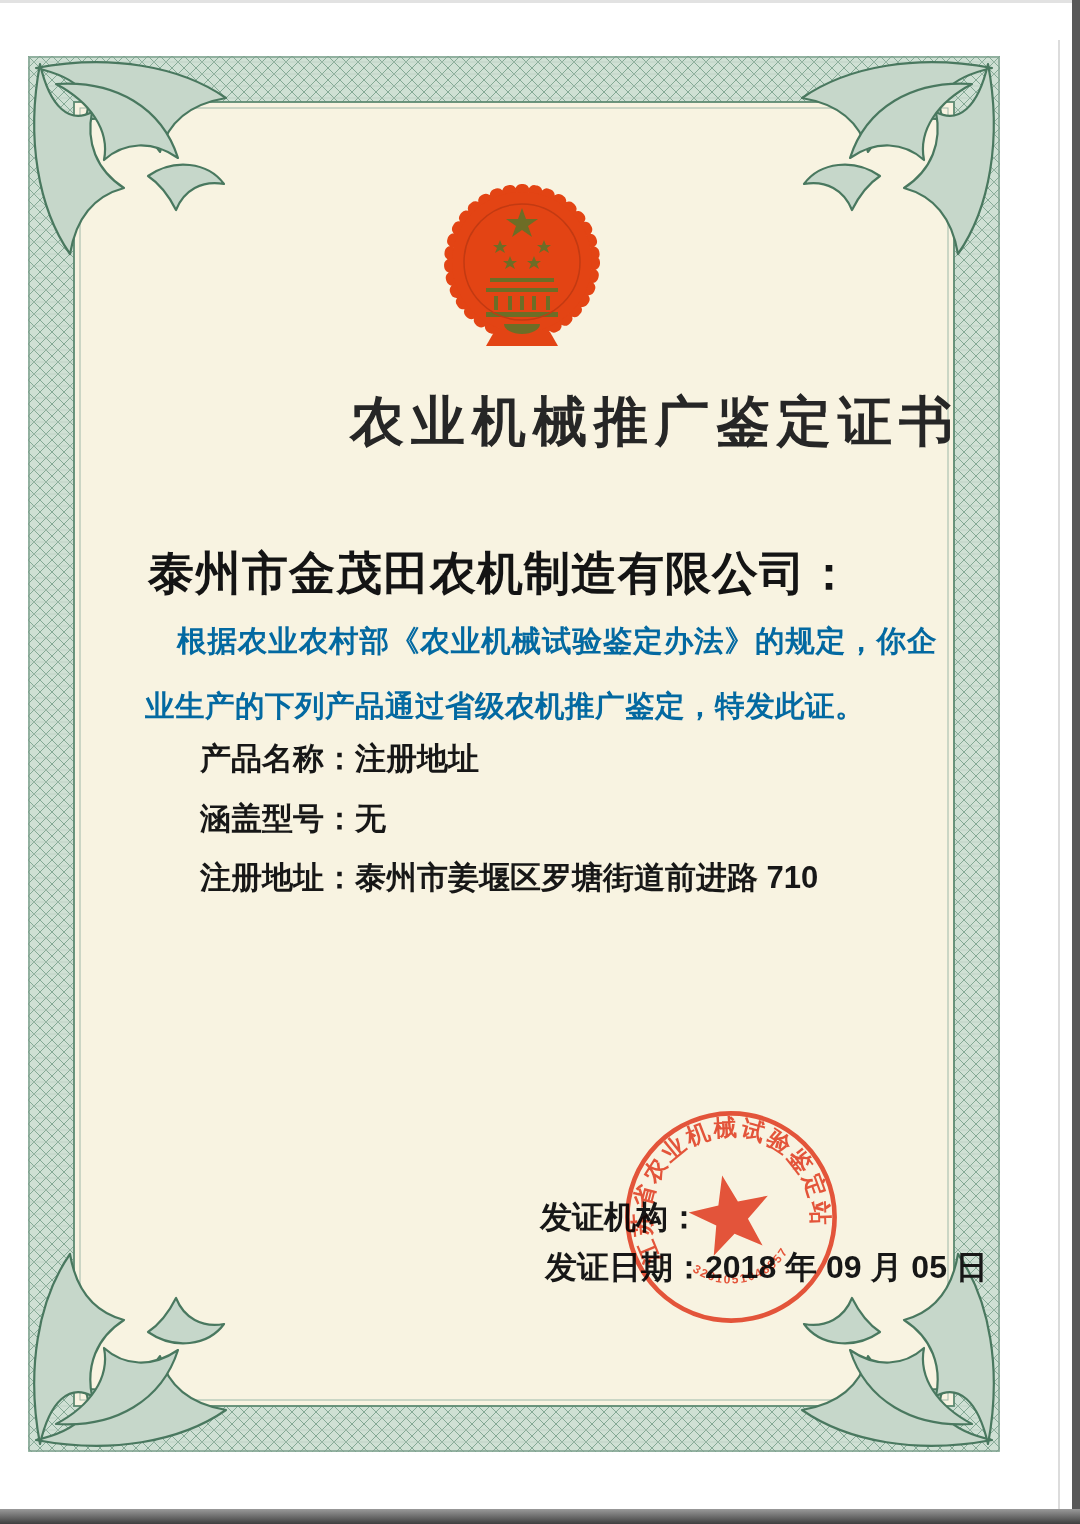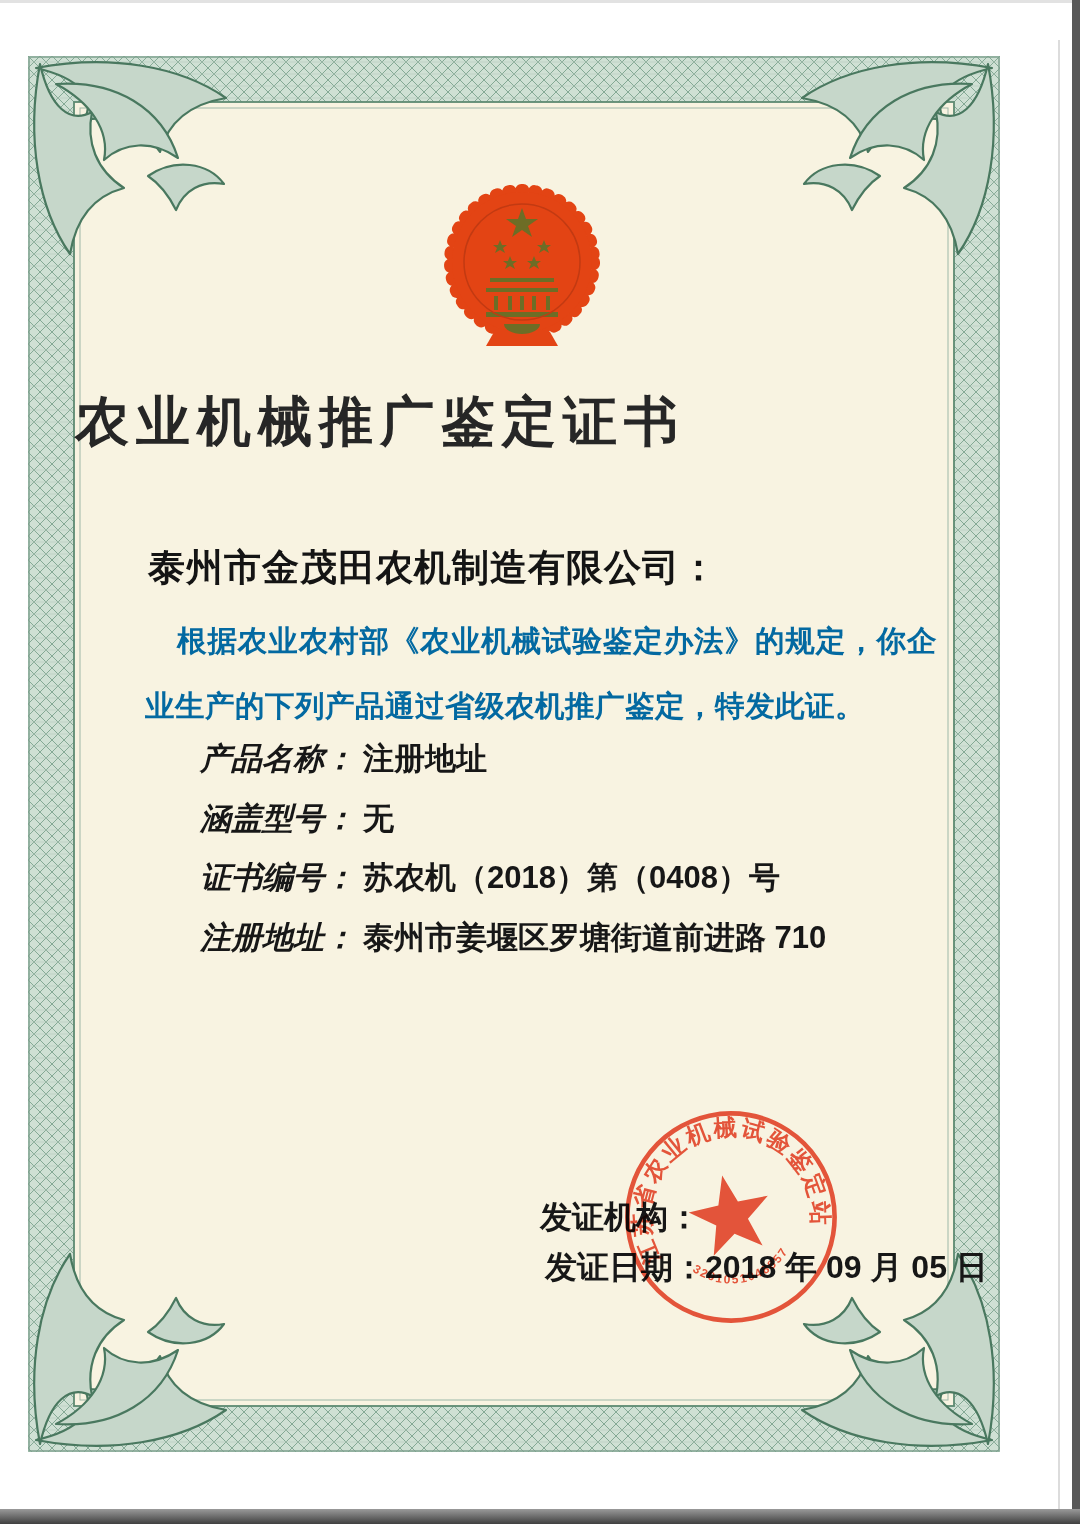--- a/index.html
+++ b/index.html
@@ -15,33 +15,33 @@
   .scan-right-line{left:1058px;top:40px;width:2px;height:1480px;background:#dcdcdc;}
   .scan-right-strip{left:1072px;top:0;width:8px;height:1524px;background:#585858;}
   .scan-bottom-strip{left:0;top:1509px;width:1080px;height:15px;background:linear-gradient(#9a9a9a,#3f3f3f);}
   
   .paper-inner{left:40px;top:68px;width:952px;height:1372px;background:#f8f3e1;}
   .frame-svg{left:28px;top:56px;}
   
   .emblem{left:442px;top:174px;}
   
   .title{
-    left:75px;top:386px;width:885px;text-align:left;
+    left:75px;top:386px;width:885px;text-align:right;
     font-size:54px;font-weight:800;letter-spacing:7px;color:#262626;
     font-family:"Liberation Sans","DejaVu Sans",sans-serif;
   }
-  .company{left:148px;top:543px;width:800px;font-size:37px;font-weight:700;letter-spacing:1px;color:#141414;}
+  .company{left:148px;top:543px;width:800px;font-size:46px;font-weight:700;letter-spacing:1px;color:#141414;}
   .body-text{
     left:145px;top:608px;width:792px;
     font-size:29.5px;line-height:65px;font-weight:600;color:#0369a1;
     text-align:justify;text-indent:32px;letter-spacing:0.5px;
   }
   .fields{left:200px;top:742px;width:740px;}
   .field-row{height:34px;line-height:34px;margin-bottom:25.5px;font-size:31px;font-weight:600;color:#171717;white-space:nowrap;}
-  .field-row .lbl{margin-right:8px;font-style:italic;}
+  .field-row .lbl{}
   .issuer{left:540px;top:1196px;font-size:32px;font-weight:700;color:#171717;}
   .issue-date{left:545px;top:1246px;font-size:32px;font-weight:600;color:#171717;white-space:nowrap;}
   .issue-date .lbl{}
   
   .stamp{
     left:620px;top:1106px;width:222px;height:222px;
     transform:rotate(-12deg);
     mix-blend-mode:multiply;opacity:0.92;
   }
 </style>
@@ -242,23 +242,20 @@
 <div class="abs body-text">根据农业农村部《农业机械试验鉴定办法》的规定，你企业生产的下列产品通过省级农机推广鉴定，特发此证。</div>
 
 <div class="abs fields">
   <div class="field-row">
     <span class="lbl">产品名称：</span><span>注册地址</span>
   </div>
   <div class="field-row">
     <span class="lbl">涵盖型号：</span><span>无</span>
   </div>
   <div class="field-row">
-    <span class="lbl">证书编号：</span><span>苏农机（2018）第（0408）号</span>
-  </div>
-  <div class="field-row">
     <span class="lbl">注册地址：</span><span>泰州市姜堰区罗塘街道前进路 710</span>
   </div>
 </div>
 
 <div class="abs issuer">发证机构：</div>
 
 <div class="abs issue-date">
   <span class="lbl">发证日期：</span><span>2018 年 09 月 05 日</span>
 </div>
 

